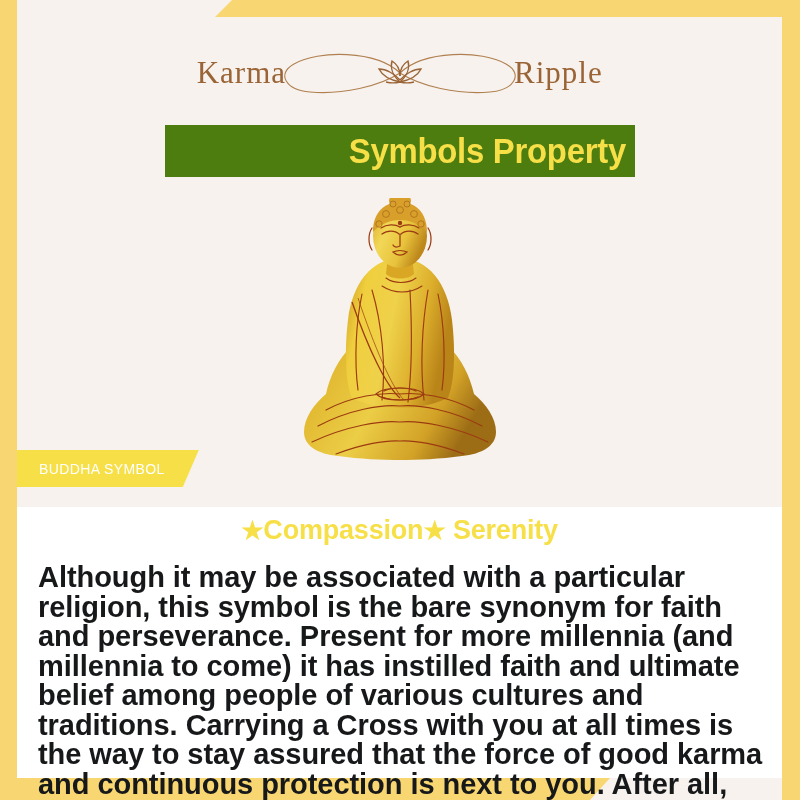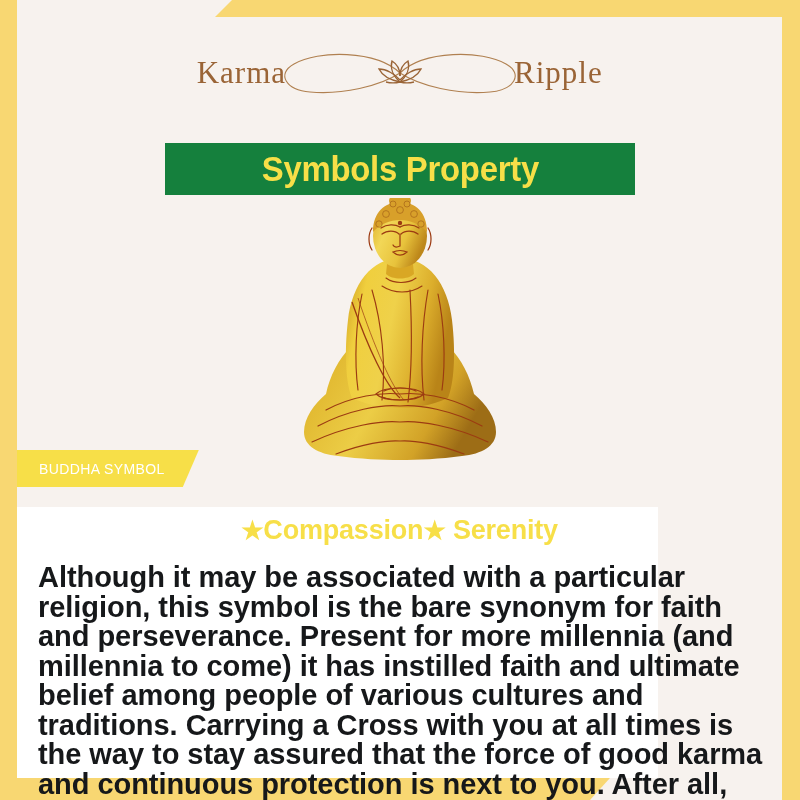--- a/index.html
+++ b/index.html
@@ -67,28 +67,28 @@
   .logo-word {
     font-family: "Liberation Serif", serif;
     font-size: 31px;
     fill: #9a6436;
     letter-spacing: 1px;
   }
 
   
   #title-band {
     position: absolute;
-    top: 143px;
+    top: 125px;
     left: 165px;
     width: 470px;
     height: 52px;
-    background: #15803d;
+    background: #4d7c0f;
     display: flex;
     align-items: center;
-    justify-content: center;
+    justify-content: flex-end;
   }
   #title-text {
     font-family: "Liberation Sans Narrow", "Liberation Sans", sans-serif;
     font-size: 35px;
     font-weight: bold;
     color: #f7df48;
     letter-spacing: -0.3px;
     transform: scaleX(0.94);
     white-space: nowrap;
   }
@@ -120,21 +120,21 @@
     font-size: 14px;
     letter-spacing: 0.4px;
     white-space: nowrap;
   }
 
   
   #content-panel {
     position: absolute;
     top: 507px;
     left: 17px;
-    width: 641px;
+    width: 765px;
     height: 271px;
     background: #ffffff;
   }
 
   #subtitle {
     position: absolute;
     top: 8px;
     left: 0;
     width: 765px;
     text-align: center;

